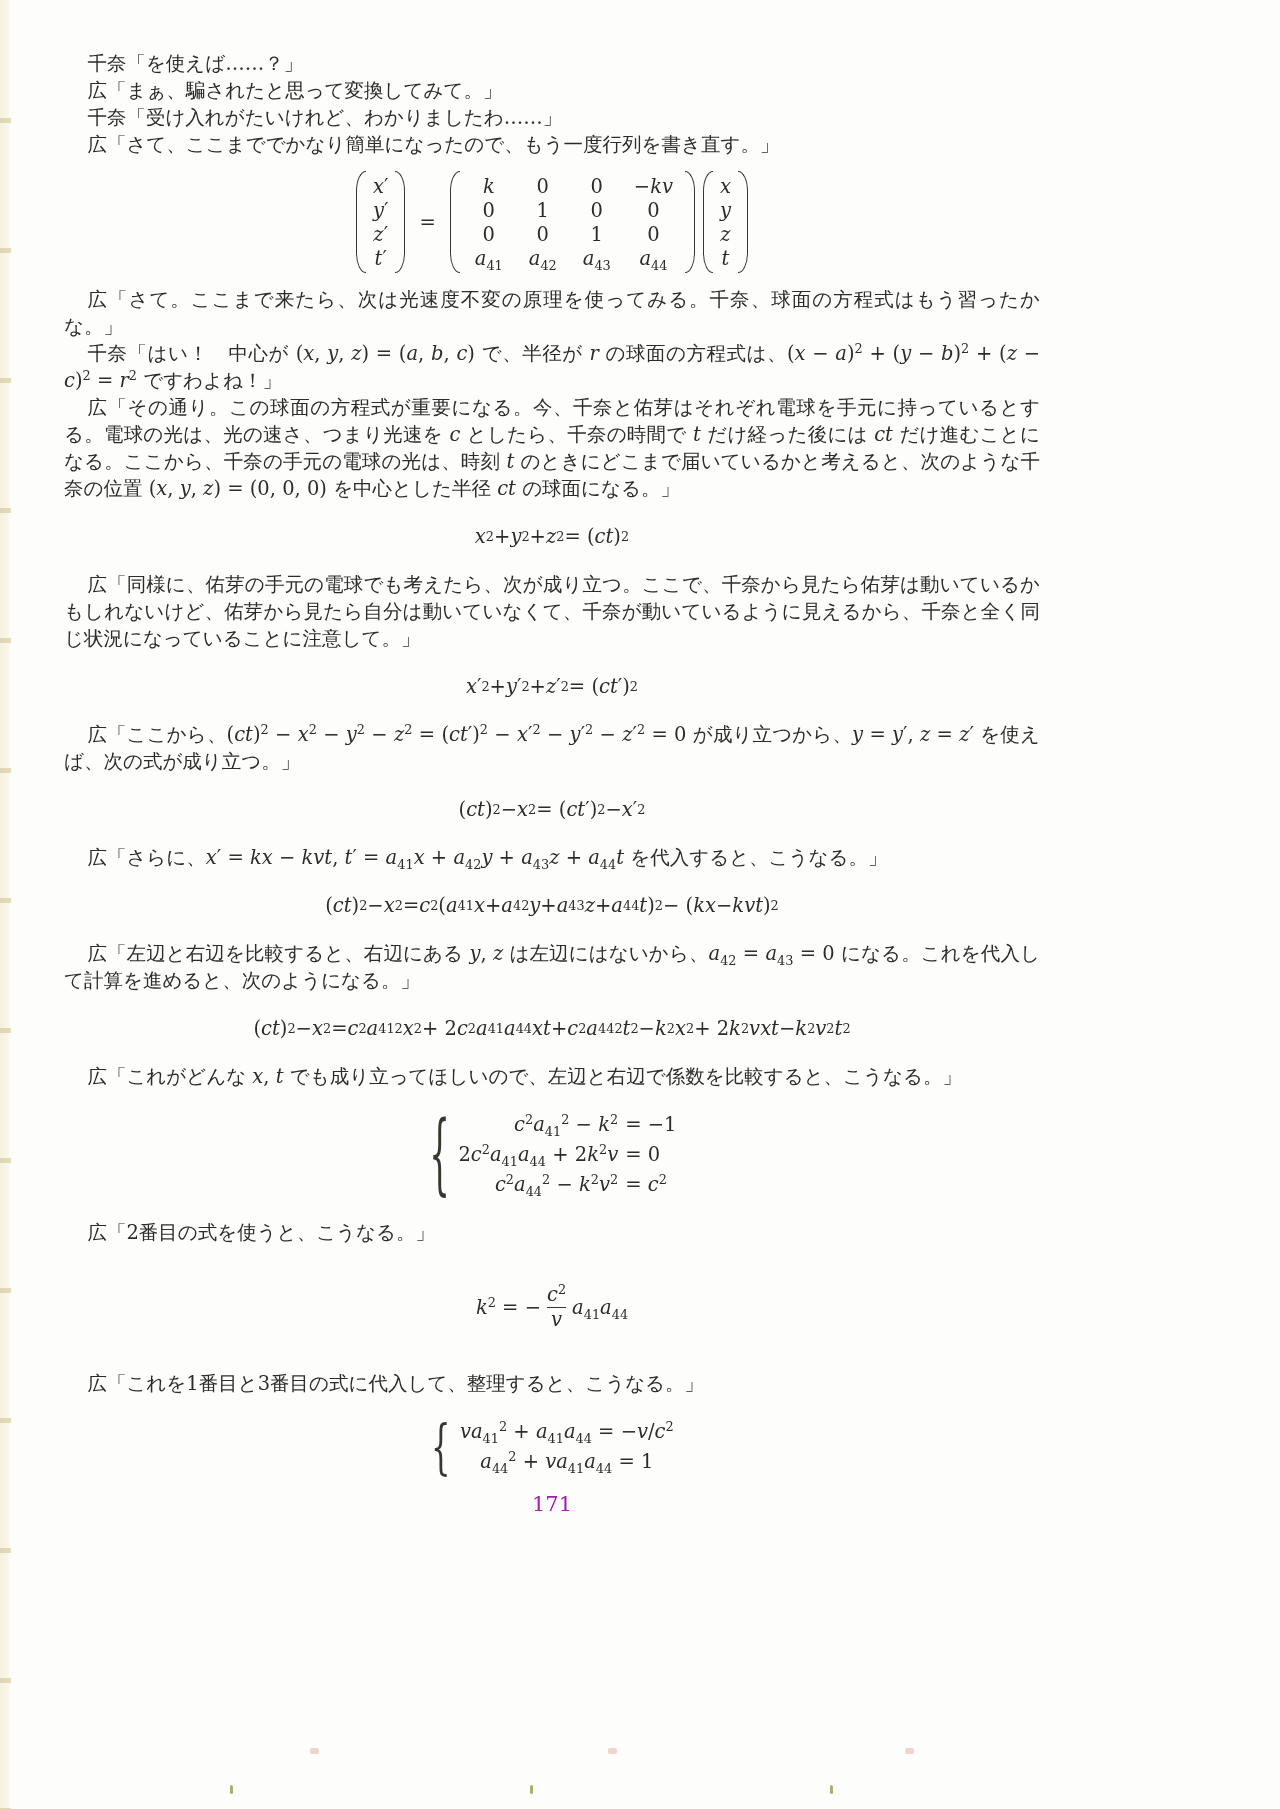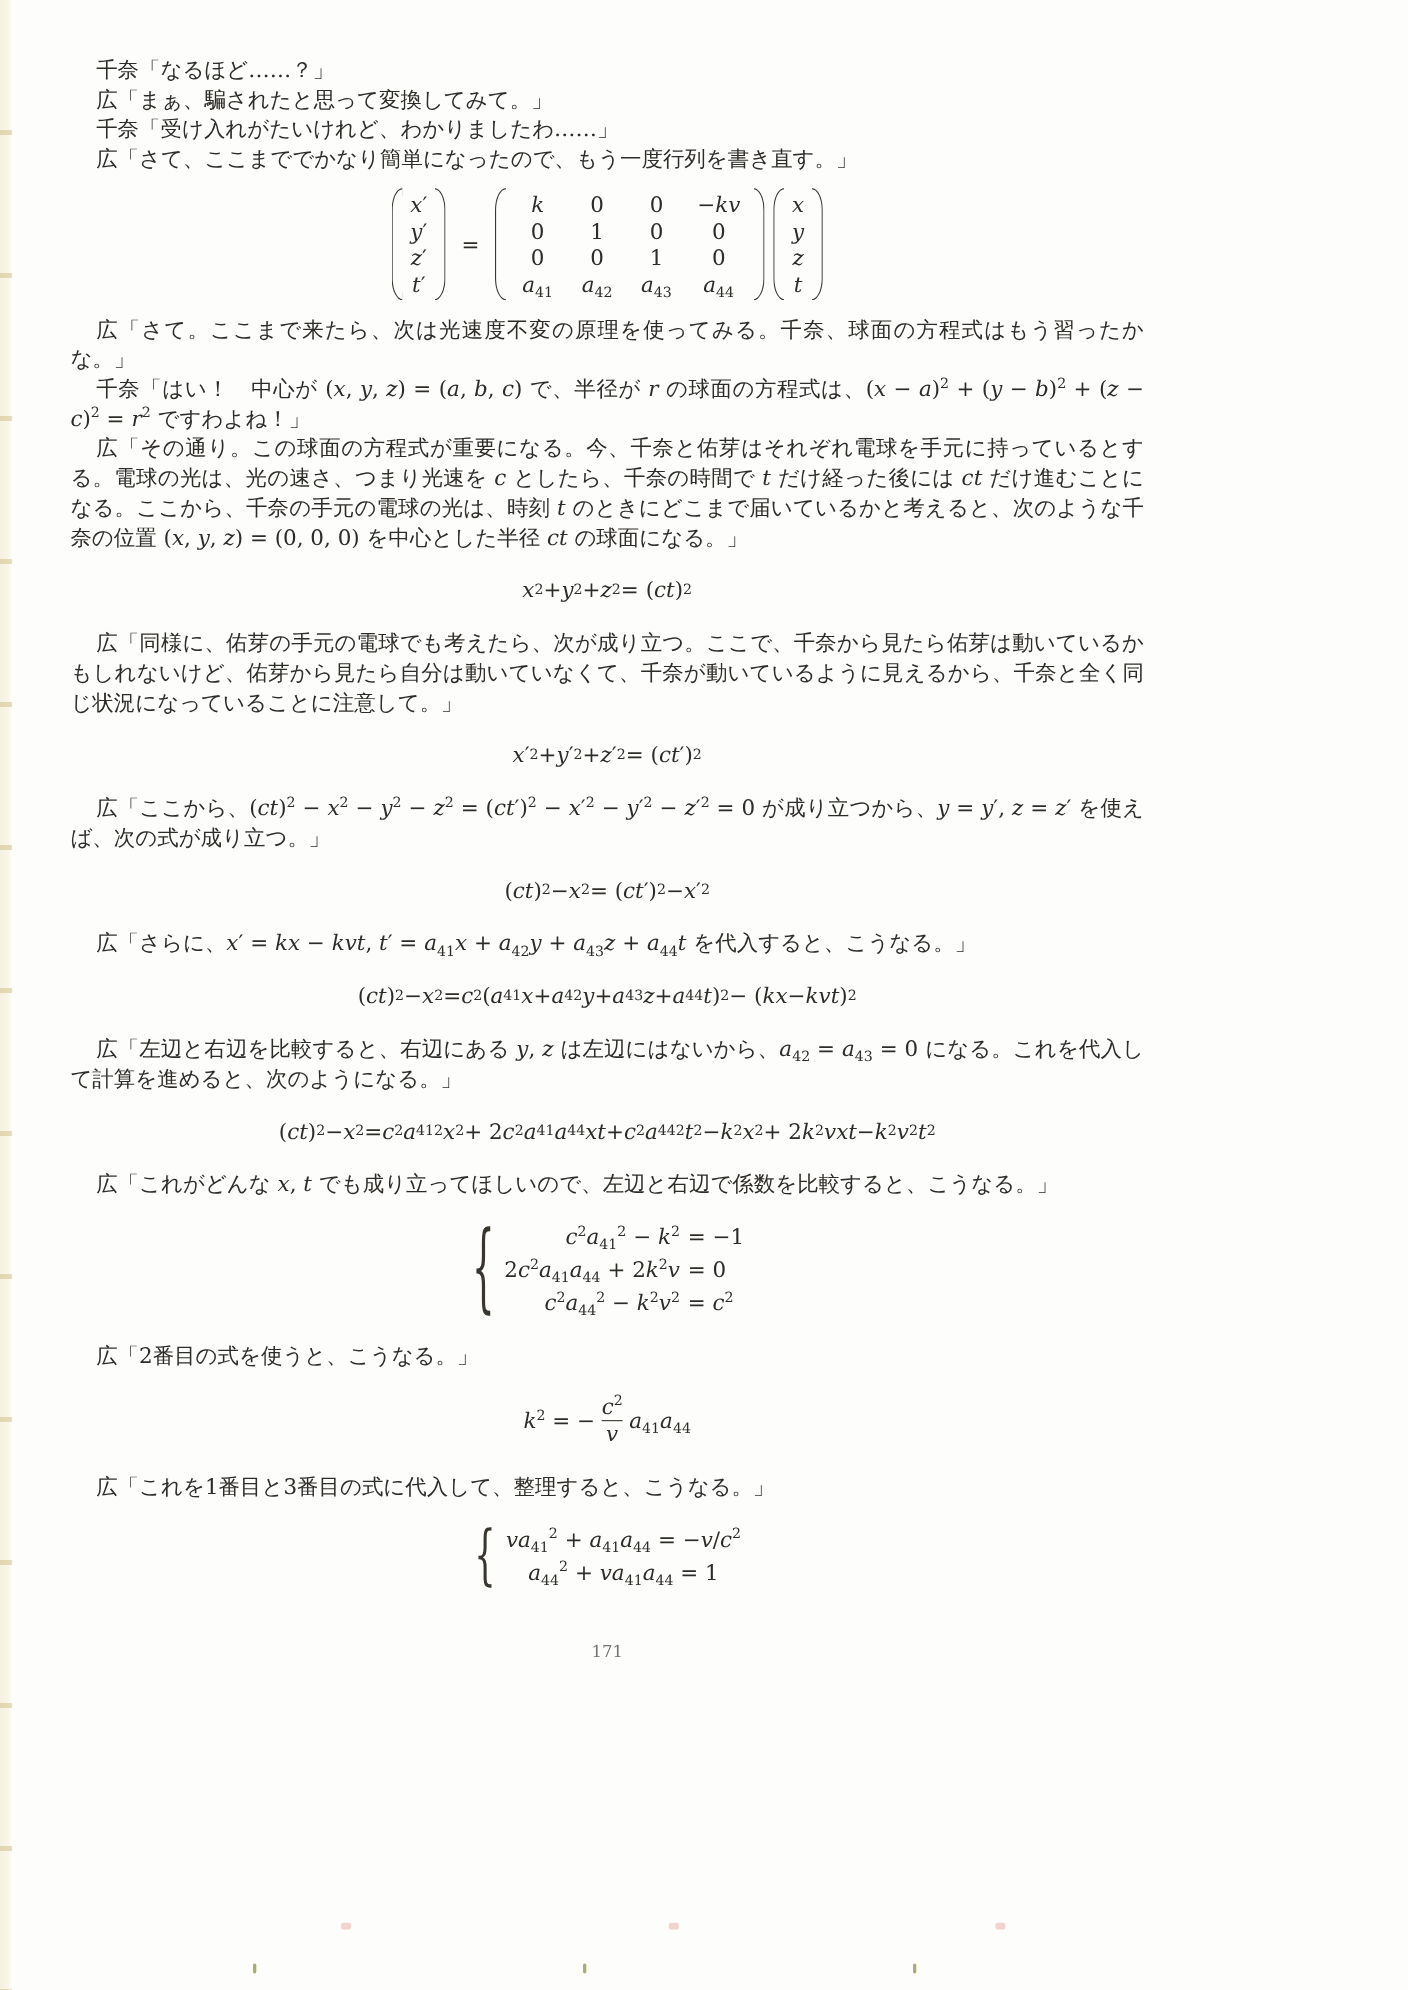--- a/index.html
+++ b/index.html
@@ -56,45 +56,45 @@
   .brace{display:inline-block;font-weight:300;line-height:1;transform-origin:center;color:#39362f;}
   .brace.b3{font-size:36px;transform:scaleY(2.45) scaleX(.9);}
   .brace.b2{font-size:34px;transform:scaleY(1.75) scaleX(.9);}
   .sys-grid{display:grid;grid-template-columns:auto auto;column-gap:7px;row-gap:3px;align-items:baseline;}
   .sys-grid .sl{justify-self:end;}
   .sys-grid .sr{text-align:left;justify-self:start;}
   .sys-left{display:flex;flex-direction:column;align-items:center;row-gap:3px;text-align:left;}
 
   
   .frac{display:inline-flex;flex-direction:column;align-items:center;vertical-align:middle;
-        line-height:1.25;margin:0 2px;}
+        line-height:1.25;margin:16px 2px;}
   .frac .den{border-top:1.3px solid #39362f;padding:0 4px;}
   .frac .num{padding:0 4px;}
   .frac-eq > span{align-self:center;}
 
   .page-number{
     position:absolute;left:64px;top:1492px;width:976px;
-    text-align:center;font-size:15px;color:#737373;
+    text-align:center;font-size:21px;color:#a21caf;
   }
 </style>
 </head>
 <body>
 
 <div class="page">
   <div class="edge-strip"></div>
   <div class="artifact pink" style="left:310px;top:1748px;"></div>
   <div class="artifact pink" style="left:608px;top:1748px;"></div>
   <div class="artifact pink" style="left:905px;top:1748px;"></div>
   <div class="artifact olive" style="left:230px;top:1785px;"></div>
   <div class="artifact olive" style="left:530px;top:1785px;"></div>
   <div class="artifact olive" style="left:830px;top:1785px;"></div>
 
   <div class="content">
 
-    <p class="dialogue">千奈「なるほど……？」</p>
+    <p class="dialogue">千奈「を使えば……？」</p>
     <p class="dialogue">広「まぁ、騙されたと思って変換してみて。」</p>
     <p class="dialogue">千奈「受け入れがたいけれど、わかりましたわ……」</p>
     <p class="dialogue">広「さて、ここまででかなり簡単になったので、もう一度行列を書き直す。」</p>
 
     <div class="display-eq matrix-wrap">
       <span class="pmatrix">
         <span class="paren pl"></span>
         <span class="vec">
           <span><i>x</i>′</span>
           <span><i>y</i>′</span>

